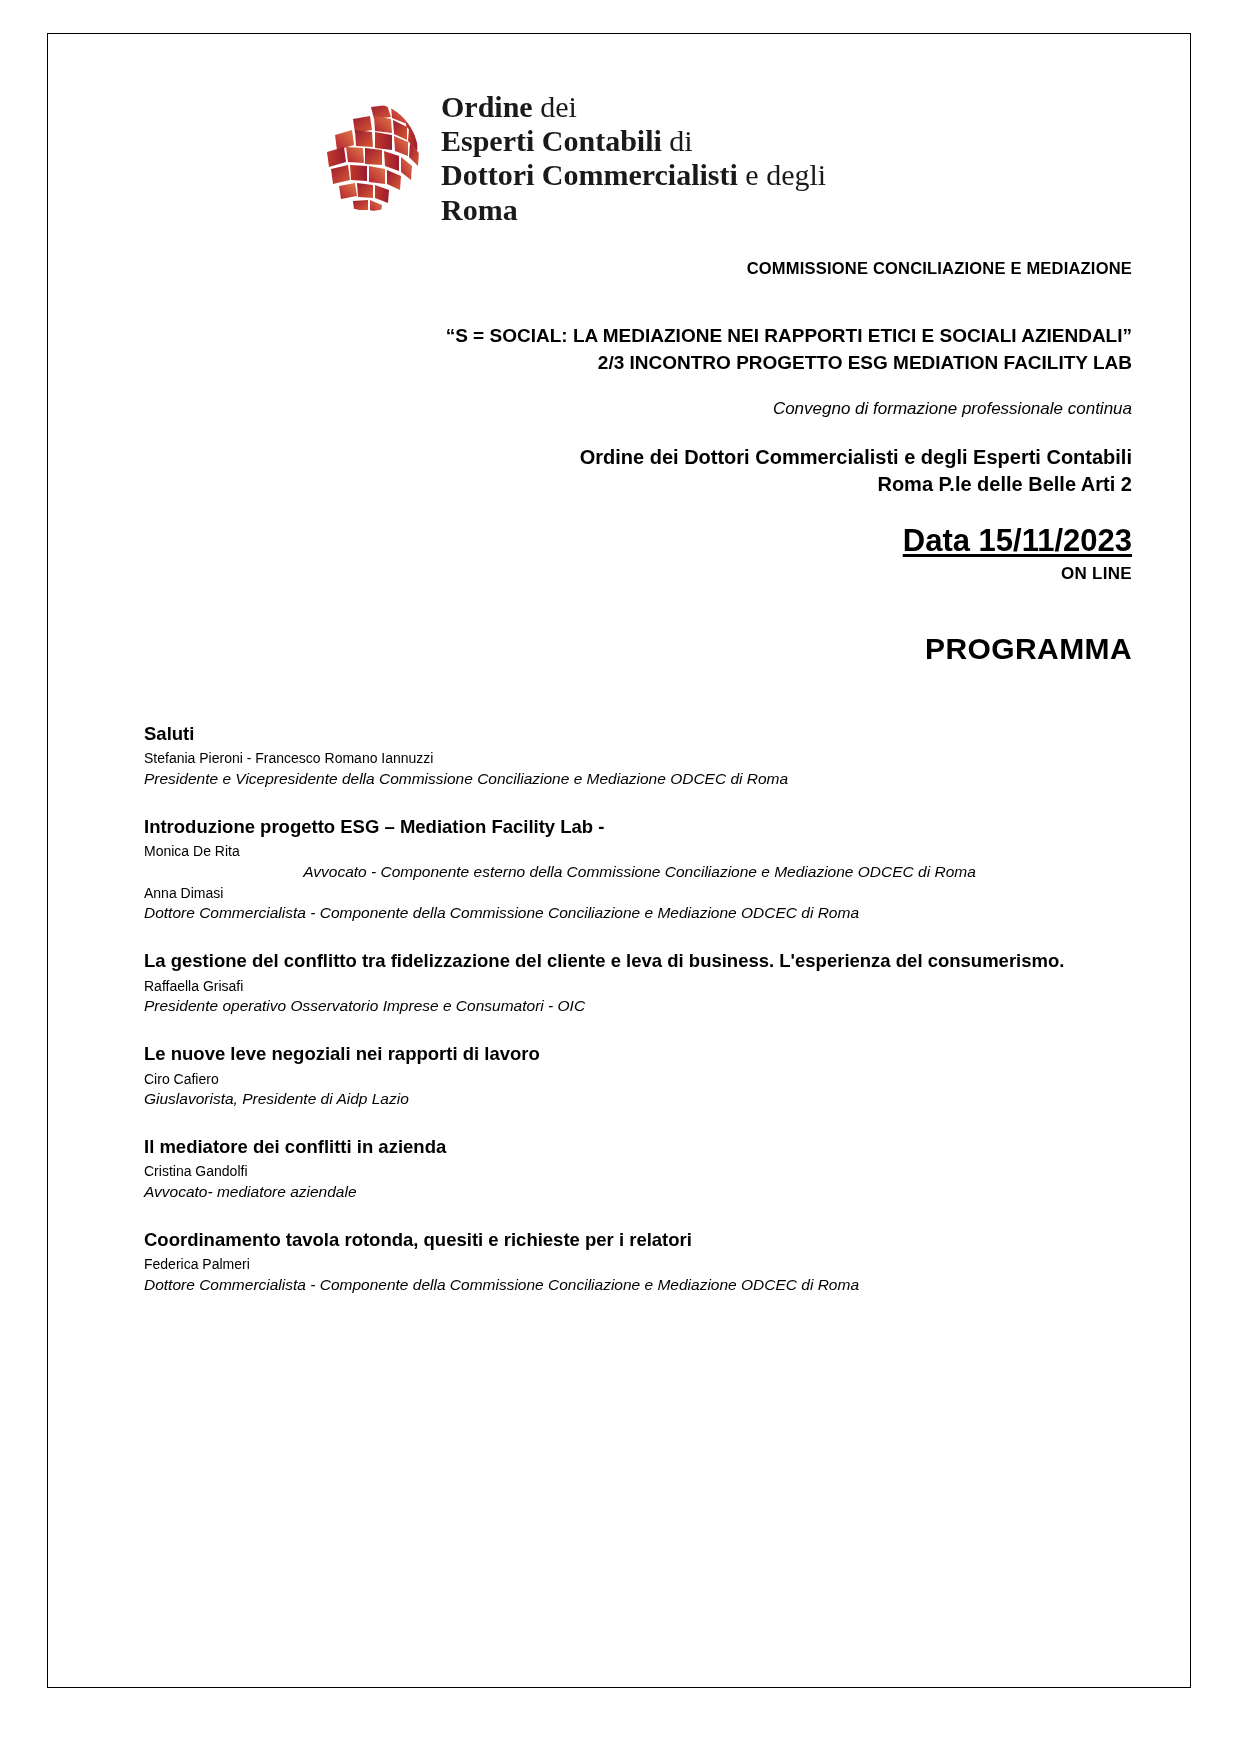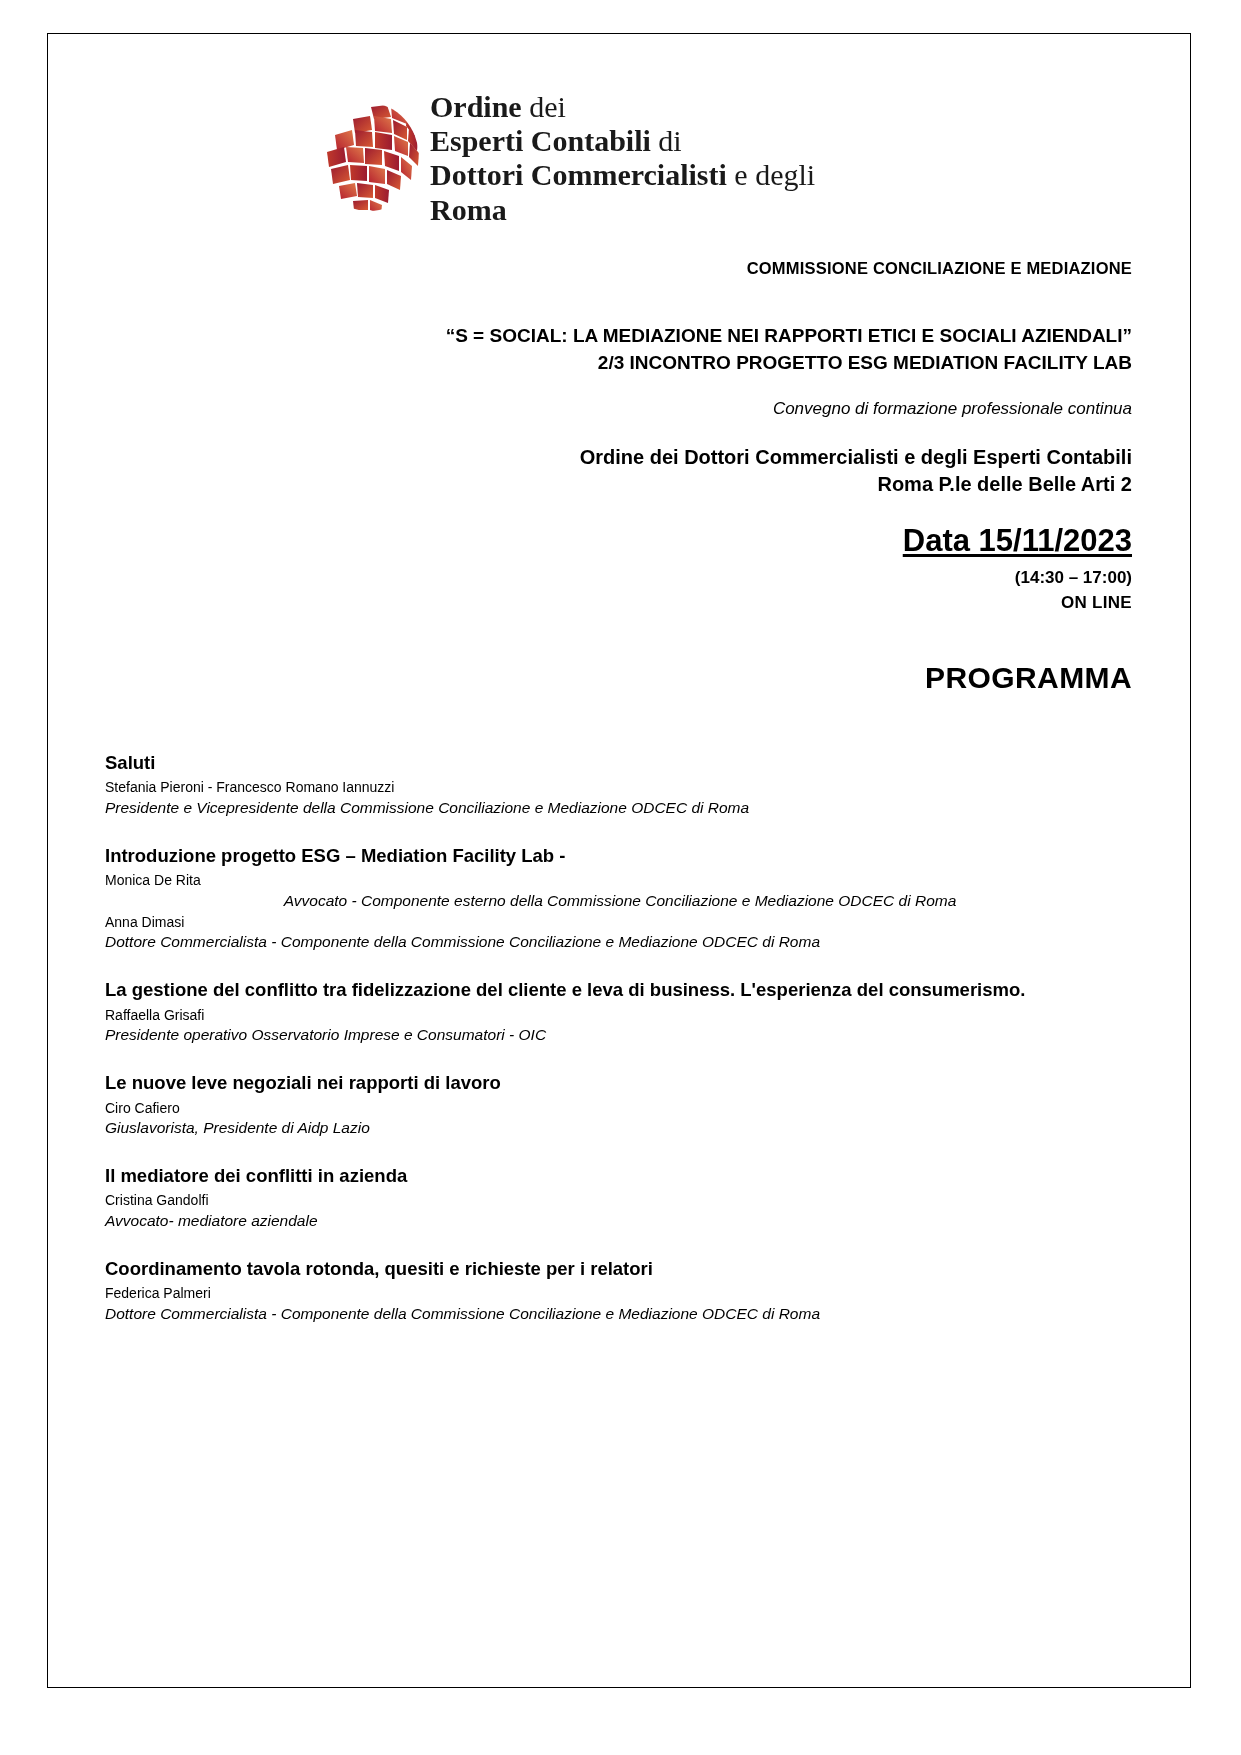--- a/index.html
+++ b/index.html
@@ -34,21 +34,21 @@
     height: 100%;
   }
 
   
   .logo-block {
     display: flex;
     align-items: center;
     justify-content: flex-start;
     padding-left: 265px;
     padding-top: 52px;
-    gap: 5px;
+    gap: 16px;
   }
   .logo-mark {
     width: 112px;
     height: 118px;
     flex: 0 0 auto;
     display: block;
   }
   .logo-words {
     font-family: "Liberation Serif", serif;
     line-height: 1.14;
@@ -123,20 +123,21 @@
   }
 
   
   .program {
     margin-top: 56px;
     padding-left: 57px;
     padding-right: 55px;
   }
   .entry {
     margin-bottom: 26px;
+    margin-left: 39px;
   }
   .entry:last-child {
     margin-bottom: 0;
   }
   .e-title {
     font-size: 18.5px;
     font-weight: bold;
     line-height: 1.33;
     margin-bottom: 3px;
   }
@@ -255,21 +256,20 @@
       <div class="subtitle-italic">Convegno di formazione professionale continua</div>
 
       <div class="venue">
         <div>Ordine dei Dottori Commercialisti e degli Esperti Contabili</div>
         <div>Roma   P.le delle Belle Arti 2</div>
       </div>
 
       <div class="date-line">
         <span class="u">Data 15/11/2023</span>
       </div>
-      <div class="time-line">(14:30 – 17:00)</div>
       <div class="online-line">ON LINE</div>
 
       <div class="programma">PROGRAMMA</div>
     </div>
 
     <div class="program">
 
       <div class="entry">
         <div class="e-title">Saluti</div>
         <div class="e-name">Stefania Pieroni - Francesco Romano Iannuzzi</div>

